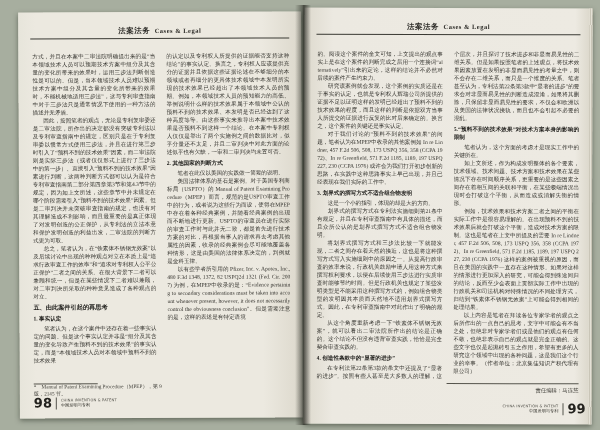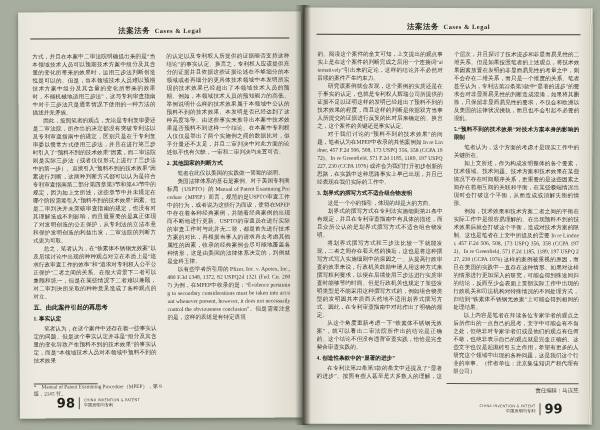--- a/index.html
+++ b/index.html
@@ -37,22 +37,22 @@
     text-align:justify;color:#35342f;}
   .blk{margin:0;text-indent:1.9em;word-break:break-all;}
   .blk.p0{text-indent:0;}
   .blk.hsec{font-weight:bold;text-indent:0;font-size:6.2px;margin:3px 0 2px;color:#1e1d1a;}
   .blk.hsub{font-weight:bold;text-indent:0;margin:3px 0 2px;color:#1e1d1a;}
   
   .footnote-rule{position:absolute;left:14px;bottom:34px;width:64px;height:1px;background:#55544c;}
   .footnote{position:absolute;left:14px;right:130px;bottom:22px;font-size:5.2px;line-height:6.5px;color:#45443e;}
   
   .folio{position:absolute;bottom:8px;display:flex;align-items:center;gap:4px;}
-  #left-page .folio{left:14px;margin-left:23px;}
-  #right-page .folio{right:29px;flex-direction:row;}
+  #left-page .folio{left:14px;}
+  #right-page .folio{right:6px;flex-direction:row;}
   .folio .num{font-size:13px;font-weight:bold;font-family:"DejaVu Sans",sans-serif;color:#23221e;}
   .folio .sep{width:1px;height:12px;background:#55544c;}
   .folio .jr{display:flex;flex-direction:column;line-height:4.6px;}
   .folio .jr .en{font-size:3.6px;letter-spacing:.2px;color:#4a4942;font-family:"DejaVu Sans",sans-serif;}
   .folio .jr .cn{font-size:4.2px;color:#35342e;}
   
   .editor-rule{position:absolute;right:13px;bottom:40px;width:132px;height:1px;background:#55544c;}
   .editor{position:absolute;right:13px;bottom:30px;width:132px;text-align:right;
     font-size:5.4px;color:#3c3b35;}
 </style>

